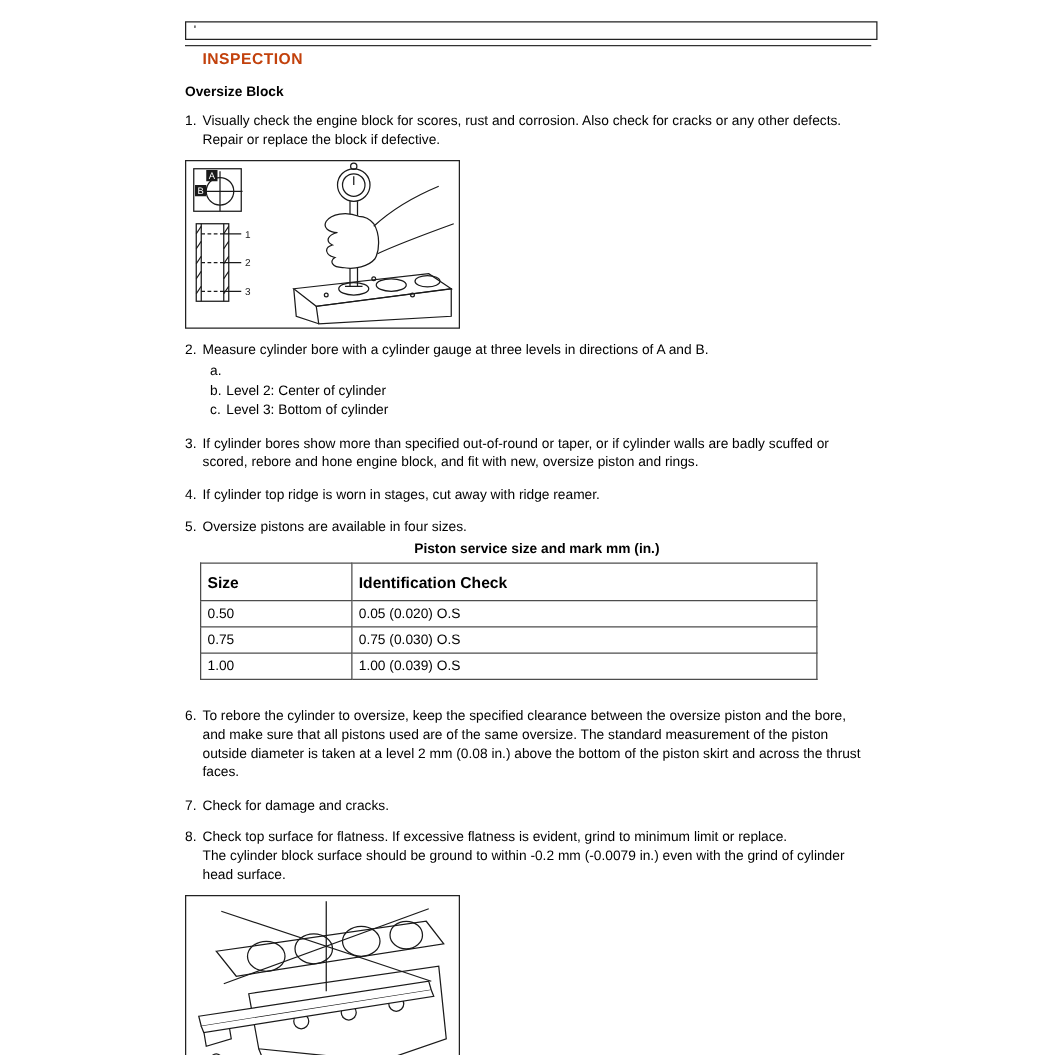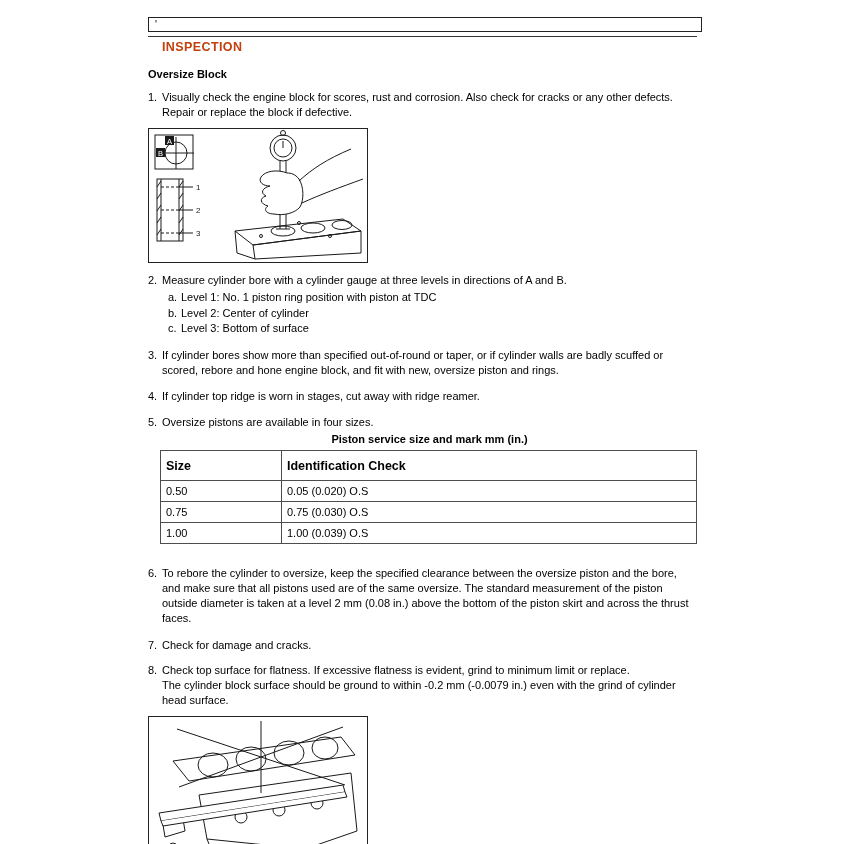--- a/index.html
+++ b/index.html
@@ -46,21 +46,21 @@
   .figure-frame {
     border:1px solid #222; background:#fff;
     width:218px; margin-top:8px;
   }
   .figure-frame svg { display:block; }
 
   .table-caption { font-size:11px; font-weight:bold; margin:3px 0 0 14px;text-align:center; }
 
   .spec-table {
     border-collapse:collapse; table-layout:fixed;
-    width:537px; margin:5px 0 0 12px;
+    width:494px; margin:5px 0 0 12px;
   }
   .spec-table th, .spec-table td { border:1px solid #4d4d4d; vertical-align:middle; }
   .spec-table th {
     font-size:12.5px; font-weight:bold; text-align:left;
     padding:8px 4px 7px 5px;
   }
   .spec-table td { font-size:11px; padding:4px 4px 4px 5px; }
   .col-size { width:111px; }
 
   .line2 { margin-top:0; }
@@ -154,29 +154,28 @@
       </svg>
     </div>
 
     <div class="step mt10">
       <span class="step-num">2.</span>
       <div class="step-body">Measure cylinder bore with a cylinder gauge at three levels in directions of A and B.</div>
     </div>
     <div class="sub-list">
       <div class="sub-row">
         <span class="sub-label">a.</span>
-        <span>Level 1: No. 1 piston ring position with piston at TDC</span>
       </div>
       <div class="sub-row">
         <span class="sub-label">b.</span>
         <span>Level 2: Center of cylinder</span>
       </div>
       <div class="sub-row">
         <span class="sub-label">c.</span>
-        <span>Level 3: Bottom of surface</span>
+        <span>Level 3: Bottom of cylinder</span>
       </div>
     </div>
 
     <div class="step mt11">
       <span class="step-num">3.</span>
       <div class="step-body">If cylinder bores show more than specified out-of-round or taper, or if cylinder walls are badly scuffed or scored, rebore and hone engine block, and fit with new, oversize piston and rings.</div>
     </div>
 
     <div class="step mt11">
       <span class="step-num">4.</span>

